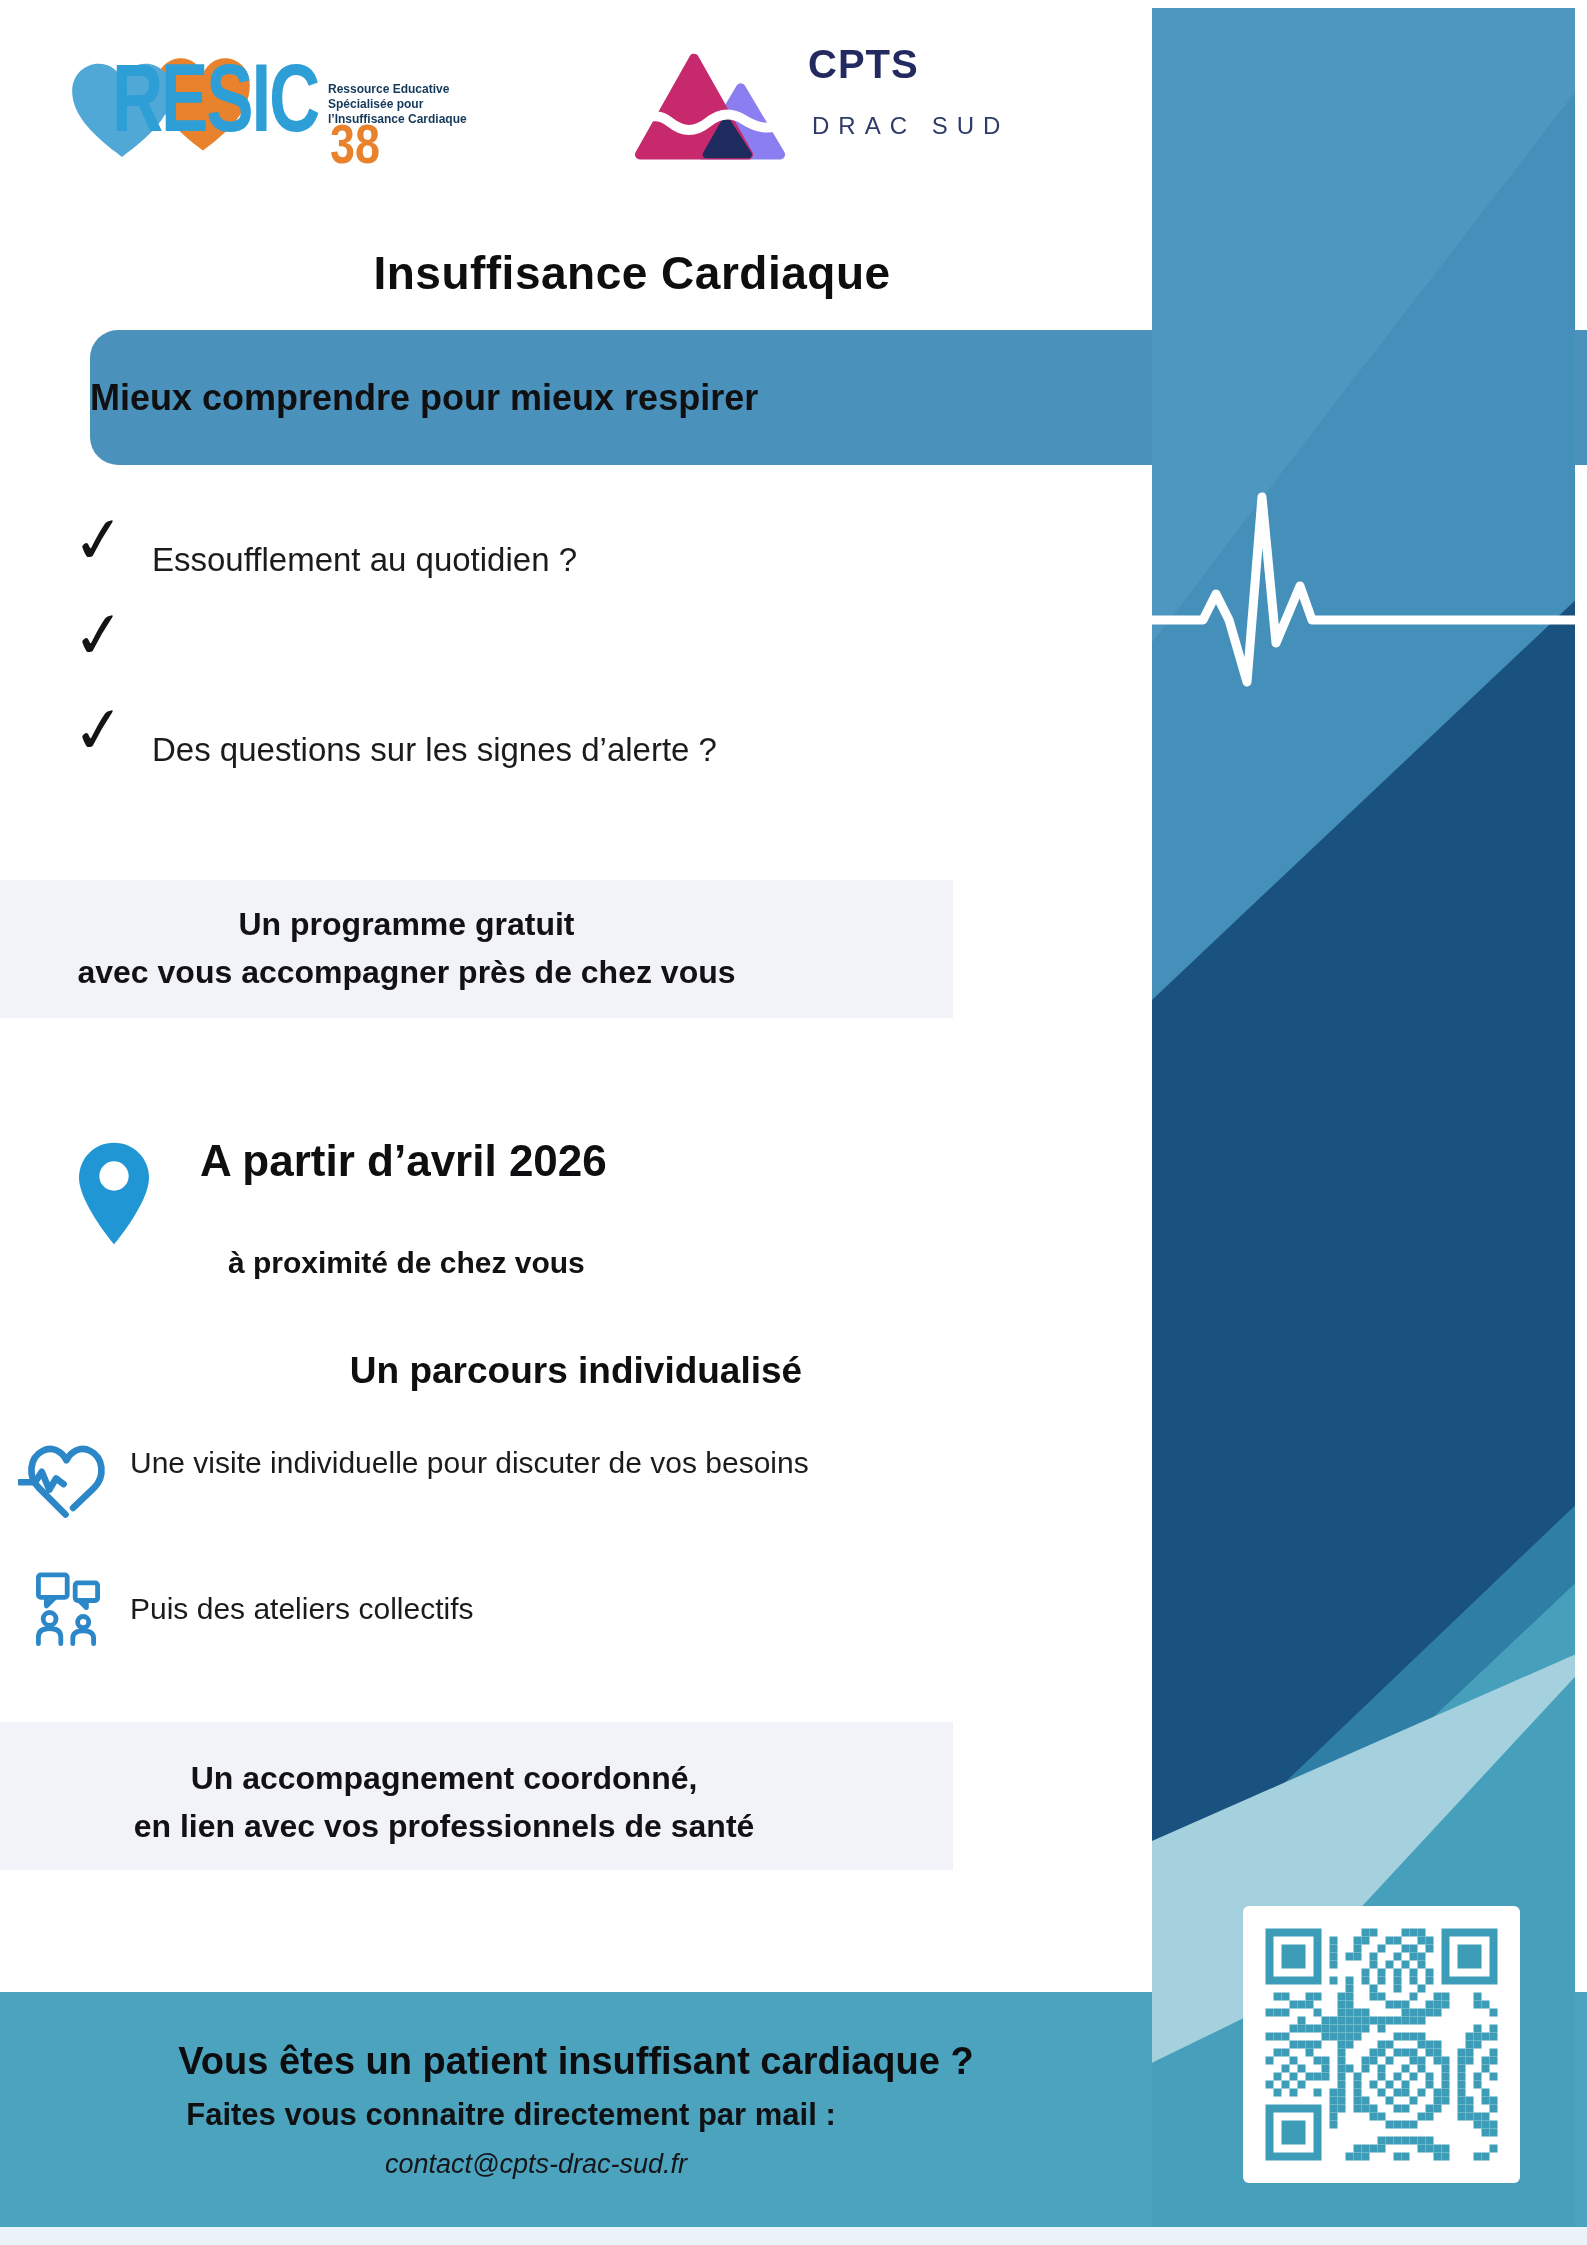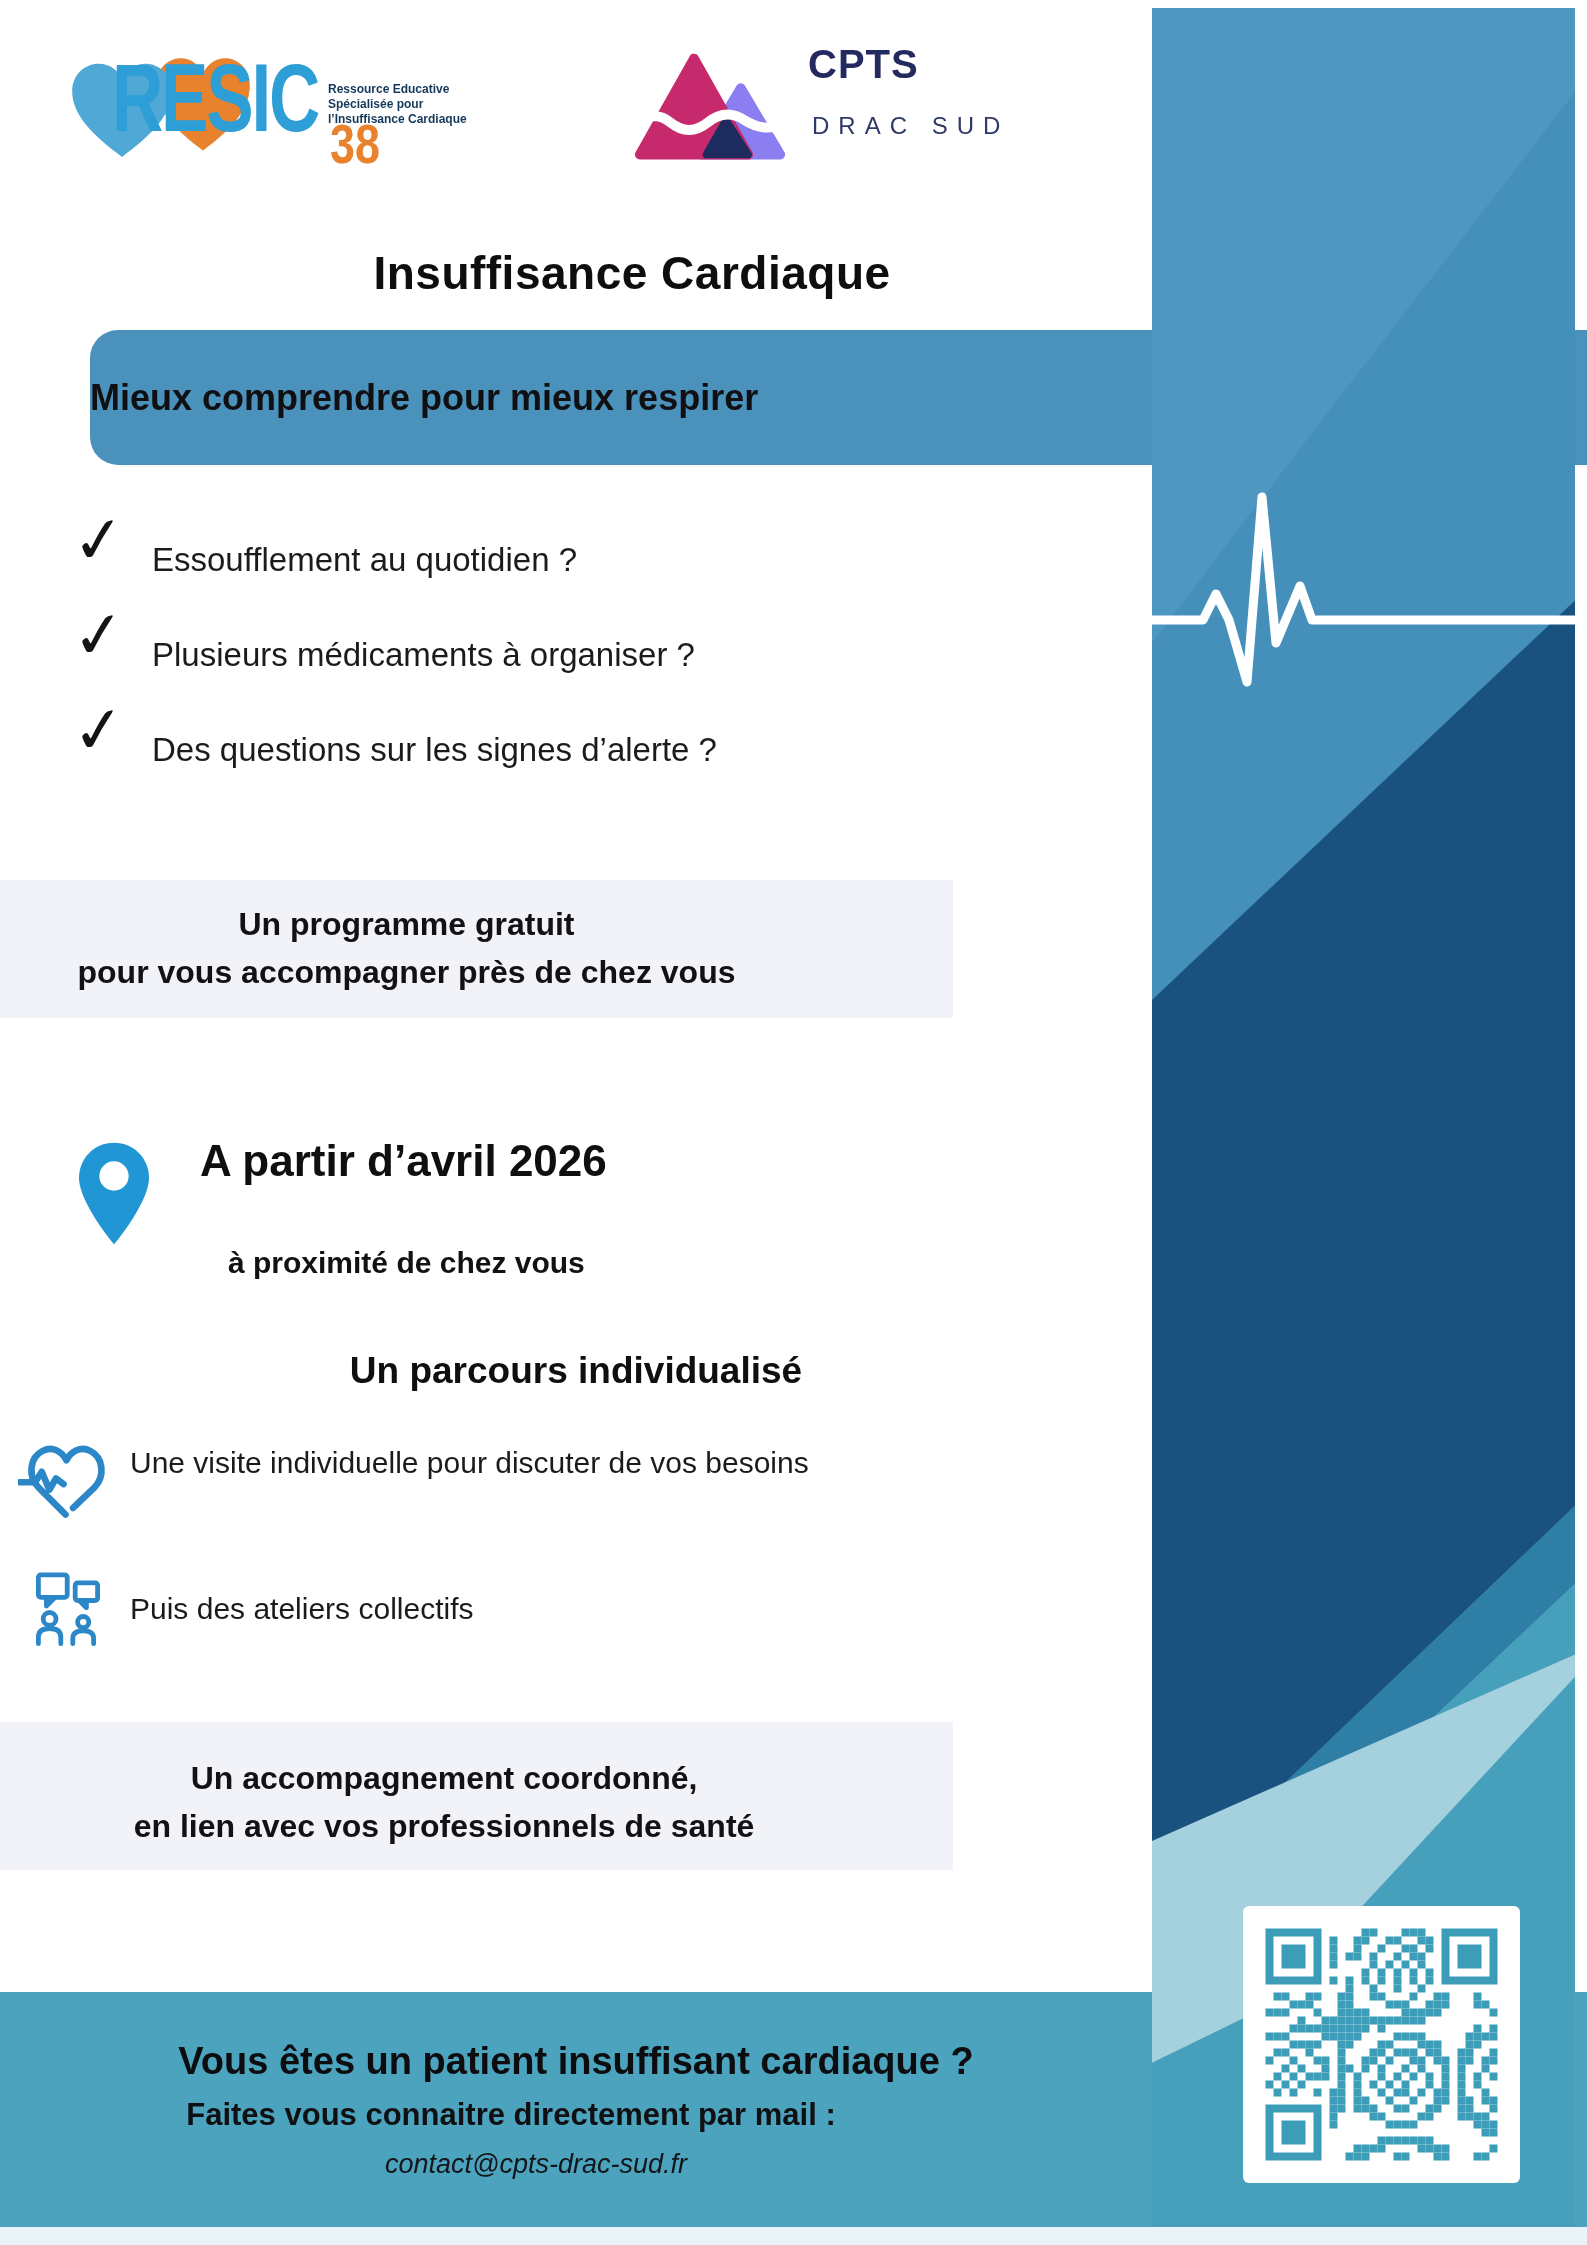--- a/index.html
+++ b/index.html
@@ -124,30 +124,29 @@
   <div class="abs banner">
     <span class="banner-text">Mieux comprendre pour mieux respirer</span>
   </div>
 
   <div class="abs check-row" style="top:520px;">
     <span class="check-mark">✓</span>
     <span class="check-label">Essoufflement au quotidien ?</span>
   </div>
   <div class="abs check-row" style="top:615px;">
     <span class="check-mark">✓</span>
-    <span class="check-label">Plusieurs médicaments à organiser ?</span>
   </div>
   <div class="abs check-row" style="top:710px;">
     <span class="check-mark">✓</span>
     <span class="check-label">Des questions sur les signes d’alerte ?</span>
   </div>
 
   <div class="abs highlight hl-program">
     <div class="hl-line">Un programme gratuit</div>
-    <div class="hl-line">pour vous accompagner près de chez vous</div>
+    <div class="hl-line">avec vous accompagner près de chez vous</div>
   </div>
 
   <svg class="abs pin-wrap" viewBox="0 0 24 34" width="80" height="140">
     <path d="M12 1 C6 1 1.5 5.8 1.5 11.5 C1.5 19 12 31.5 12 31.5 C12 31.5 22.5 19 22.5 11.5 C22.5 5.8 18 1 12 1 Z" fill="#2196D4"></path>
     <circle cx="12" cy="11" r="4.4" fill="#ffffff"></circle>
   </svg>
   <div class="abs avail-date">A partir d’avril 2026</div>
   <div class="abs avail-loc">à proximité de chez vous</div>
 
   <div class="abs pathway-heading">Un parcours individualisé</div>

